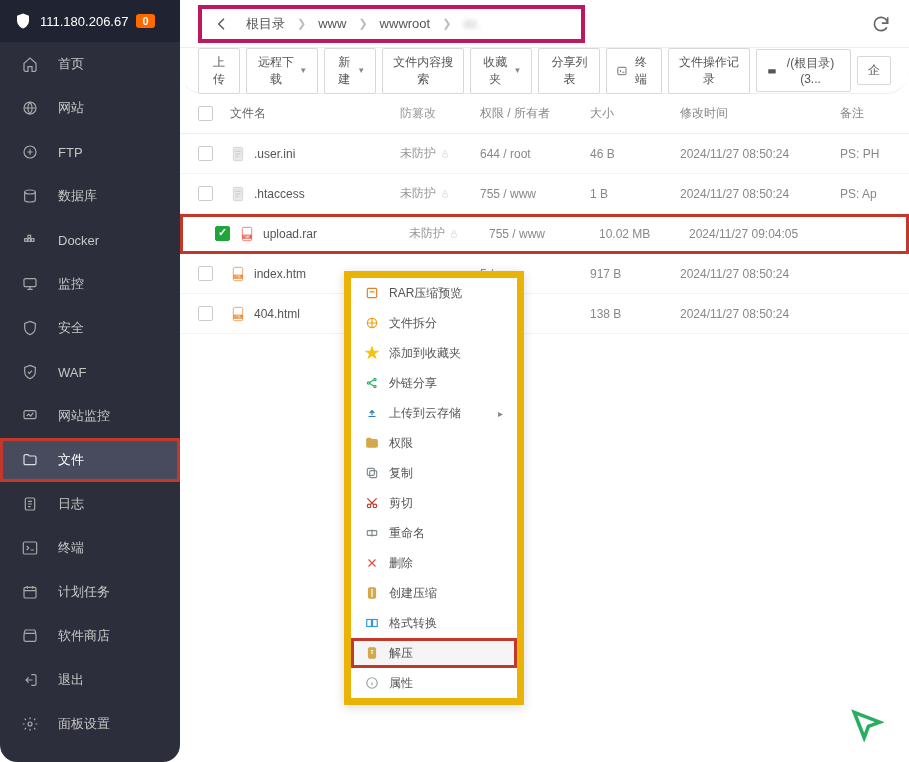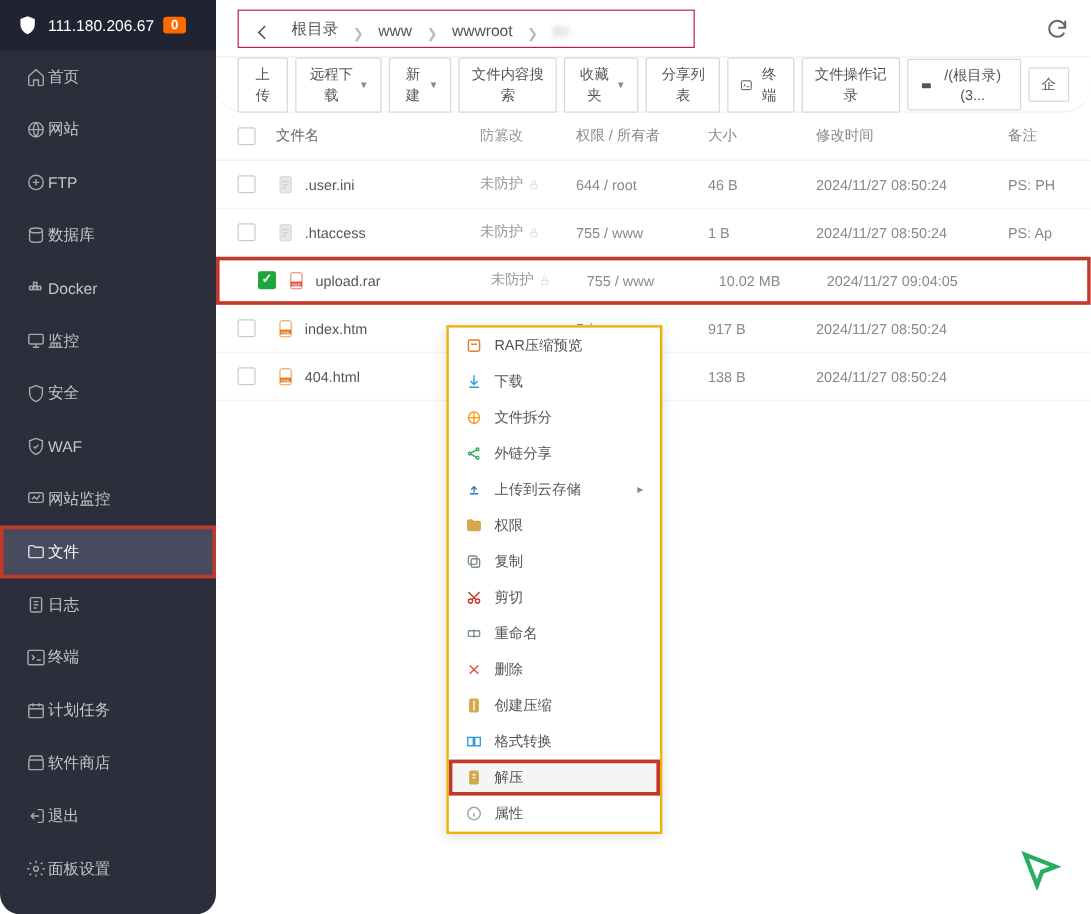--- a/index.html
+++ b/index.html
@@ -2,27 +2,27 @@
 <html><head>
 <meta charset="utf-8">
 <style>
 * { margin: 0; padding: 0; box-sizing: border-box; font-family: "Microsoft YaHei", Arial, sans-serif; }
 body { width: 909px; height: 762px; overflow: hidden; background: #fff; position: relative; }
 .sidebar { position: absolute; left: 0; top: 0; width: 180px; height: 762px; background: #2c2e3b; color: #c6c6c6; border-radius: 17px; }
 .sidebar-header { height: 42px; background: #202331; display: flex; align-items: center; padding: 0 14px; gap: 8px; }
 .sidebar-header .shield { width: 18px; height: 18px; }
 .sidebar-header .ip { color: #fff; font-size: 13px; font-weight: 500; }
 .badge-count { background: #ff6a00; color: #fff; font-size: 11px; padding: 1px 6px; border-radius: 3px; font-weight: bold; }
-.sidebar-item { height: 44px; display: flex; align-items: center; padding: 0 22px; gap: 2px; font-size: 13px; cursor: pointer; color: #c6c6c6; }
+.sidebar-item { height: 44px; display: flex; align-items: center; padding: 0 22px; gap: 20px; font-size: 13px; cursor: pointer; color: #c6c6c6; }
 .sidebar-item.active { background: #474b5d; color: #fff; }
 .sidebar-item.highlight { outline: 3px solid #c0392b; outline-offset: -3px; }
 .sidebar-icon { width: 16px; height: 16px; flex-shrink: 0; opacity: 0.8; }
 .main { position: absolute; left: 180px; top: 0; right: 0; height: 762px; background: #fff; }
 .breadcrumb-bar { height: 48px; display: flex; align-items: center; padding: 0 18px; gap: 6px; border-bottom: 1px solid #eee; }
-.breadcrumb-box { border: 1px solid #be185d; display: flex; align-items: flex-end; padding: 4px 12px; gap: 4px; flex: 0 0 auto; margin-left: 0; }
+.breadcrumb-box { border: 4px solid #be185d; display: flex; align-items: center; padding: 4px 12px; gap: 4px; flex: 0 0 auto; margin-left: 0; }
 .back-arrow { width: 16px; height: 16px; cursor: pointer; margin-right: 8px; }
 .breadcrumb-item { font-size: 13px; color: #555; cursor: pointer; padding: 2px 4px; }
 .breadcrumb-item.dim { color: #bbb; filter: blur(2px); }
 .breadcrumb-sep { color: #bbb; font-size: 11px; margin: 0 4px; }
 .refresh-btn { margin-left: auto; width: 20px; height: 20px; cursor: pointer; }
 .toolbar { height: 46px; display: flex; align-items: center; padding: 0 18px; gap: 6px; border-bottom: 1px solid #eee; border-radius: 23px; }
 .toolbar-btn { border: 1px solid #d8d8d8; background: #fff; padding: 5px 10px; font-size: 12px; color: #555; cursor: pointer; border-radius: 2px; display: flex; align-items: center; gap: 4px; }
 .dropdown-caret { font-size: 8px; color: #888; }
 .table { width: 100%; }
 .table-header { display: flex; align-items: center; height: 40px; border-bottom: 1px solid #eee; font-size: 12px; color: #666; font-weight: 500; }
@@ -32,21 +32,21 @@
 .col-name { flex: 0 0 170px; display: flex; align-items: center; gap: 8px; }
 .col-tamper { flex: 0 0 80px; color: #999; display: flex; align-items: center; gap: 4px; }
 .col-perm { flex: 0 0 110px; color: #888; }
 .col-size { flex: 0 0 90px; color: #888; }
 .col-time { flex: 0 0 160px; color: #888; }
 .col-note { flex: 0 0 60px; color: #888; overflow: hidden; white-space: nowrap; }
 .checkbox { width: 15px; height: 15px; border: 1px solid #ccc; border-radius: 2px; cursor: pointer; background: #fff; }
 .checkbox.checked { background: #20a53a; border-color: #20a53a; position: relative; }
 .checkbox.checked::after { content: "✓"; color: #fff; font-size: 11px; position: absolute; left: 2px; top: -1px; font-weight: bold; }
 .file-icon { width: 16px; height: 18px; flex-shrink: 0; }
-.context-menu { position: absolute; left: 372px; top: 271px; width: 180px; background: #fff; border: 2px solid #eab308; box-shadow: 0 2px 10px rgba(0,0,0,0.15); z-index: 100; }
+.context-menu { position: absolute; left: 344px; top: 271px; width: 180px; background: #fff; border: 7px solid #eab308; box-shadow: 0 2px 10px rgba(0,0,0,0.15); z-index: 100; }
 .context-item { height: 30px; display: flex; align-items: center; padding: 0 14px; gap: 10px; font-size: 12px; color: #555; cursor: pointer; }
 .context-item.highlight { outline: 3px solid #c0392b; outline-offset: -3px; background: #f5f5f5; }
 .context-item.has-sub::after { content: "▸"; margin-left: auto; color: #888; font-size: 10px; }
 .ctx-icon { width: 14px; height: 14px; flex-shrink: 0; }
 .watermark { position: absolute; right: 25px; bottom: 20px; display: flex; align-items: center; gap: 6px; }
 .watermark-arrow { width: 34px; height: 34px; }
 .watermark-text { font-family: Arial; font-style: italic; font-weight: 900; font-size: 22px; }
 .lock-mini { width: 10px; height: 10px; opacity: 0.5; }
 </style>
 </head>
@@ -345,31 +345,31 @@
 
 <div class="context-menu" id="context-menu">
     <div class="context-item">
       <svg class="ctx-icon" viewBox="0 0 24 24" fill="none" stroke="#e67e22" stroke-width="2" style="color:#e67e22">
         <rect x="4" y="4" width="16" height="16" rx="2"></rect>
         <path d="M8 10h8"></path>
       </svg>
       <span>RAR压缩预览</span>
     </div>
     <div class="context-item">
-      <svg class="ctx-icon" viewBox="0 0 24 24" fill="none" stroke="#3498db" stroke-width="2" style="color:#3498db">
-        <path d="M12 3v12M7 11l5 5 5-5M5 20h14"></path>
-      </svg>
-      <span>下载</span>
-    </div>
-    <div class="context-item">
       <svg class="ctx-icon" viewBox="0 0 24 24" fill="none" stroke="#f39c12" stroke-width="2" style="color:#f39c12">
         <circle cx="12" cy="12" r="8"></circle>
         <path d="M12 4v16M4 12h16"></path>
       </svg>
       <span>文件拆分</span>
+    </div>
+    <div class="context-item">
+      <svg class="ctx-icon" viewBox="0 0 24 24" fill="none" stroke="#f1c40f" stroke-width="2" style="color:#f1c40f">
+        <path d="M12 2l2.5 7h7l-5.7 4.2 2.2 7L12 16l-6 4.2 2.2-7L2.5 9h7z" fill="currentColor"></path>
+      </svg>
+      <span>添加到收藏夹</span>
     </div>
     <div class="context-item">
       <svg class="ctx-icon" viewBox="0 0 24 24" fill="none" stroke="#27ae60" stroke-width="2" style="color:#27ae60">
         <circle cx="6" cy="12" r="2"></circle>
         <circle cx="17" cy="6" r="2"></circle>
         <circle cx="17" cy="18" r="2"></circle>
         <path d="M8 11l7-4M8 13l7 4"></path>
       </svg>
       <span>外链分享</span>
     </div>

